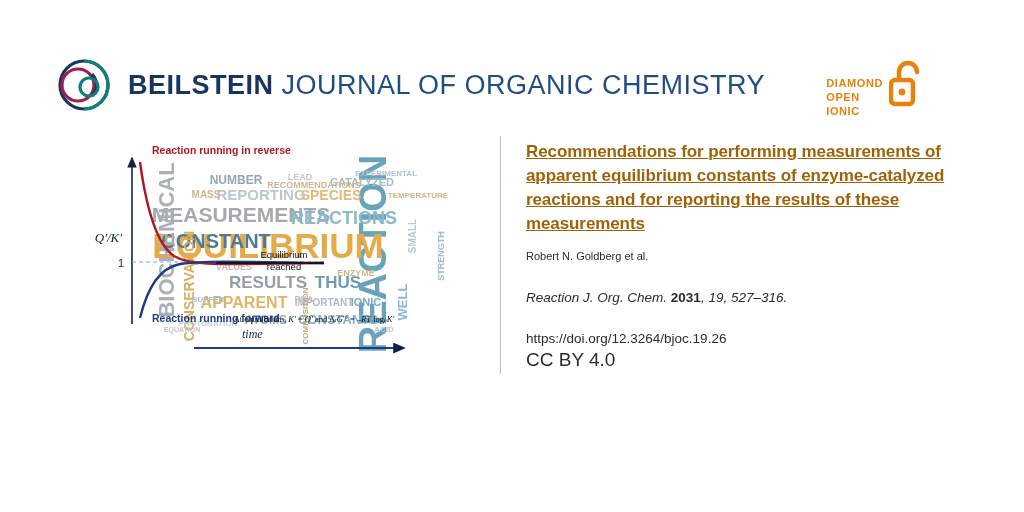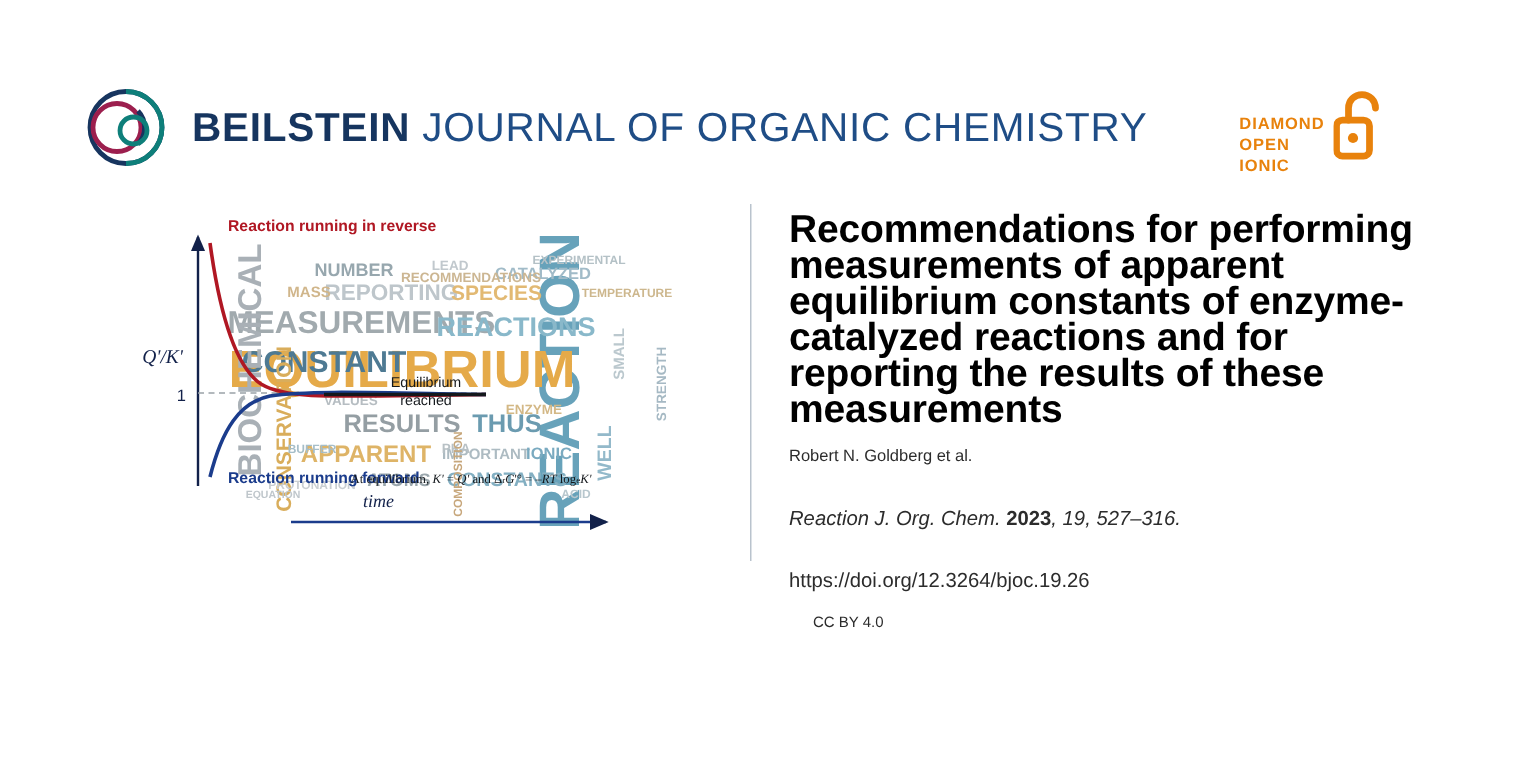--- a/index.html
+++ b/index.html
@@ -78,49 +78,50 @@
     background: #b9c3cd;
   }
 
   
   .article {
     position: absolute;
     left: 526px; top: 140px;
     width: 440px;
   }
   .article-title {
-    font-size: 26px;
+    font-size: 17px;
     font-weight: bold;
     line-height: 24px;
-    color: #000000;
+    color: #a16207;
     margin: 0 0 14px 0;
     letter-spacing: -0.1px;
+    text-decoration: underline;
   }
   .article-authors {
     font-size: 11px;
     color: #2c2c2c;
     margin: 0 0 28px 0;
   }
   .article-citation {
     font-size: 13.5px;
     font-style: italic;
     color: #2c2c2c;
     margin: 0 0 26px 0;
   }
   .article-citation b { font-style: normal; font-weight: bold; }
   .article-citation .vol { }
   .article-doi {
     font-size: 13.5px;
     color: #2c2c2c;
     margin: 0 0 3px 0;
   }
   .article-license {
-    font-size: 10px;
-    color: #2c2c2c;
-    margin: 16px;
+    font-size: 19px;
+    color: #2c2c2c;
+    margin: 0;
   }
 </style>
 </head>
 <body>
 
 <div class="page">
 
   <div class="header">
 
     <div class="logo-mark">
@@ -225,21 +226,21 @@
     </svg>
   </div>
 
   <div class="divider"></div>
 
   <div class="article">
     <h1 class="article-title">Recommendations for performing measurements of apparent equilibrium constants of enzyme-catalyzed reactions and for reporting the results of these measurements</h1>
     <div class="article-authors">Robert N. Goldberg et al.</div>
     <div class="article-citation">
       <span>Reaction J. Org. Chem.</span>
-      <b>2023</b><span>,</span>
+      <b>2031</b><span>,</span>
       <span class="vol">19</span><span>,</span>
       <span>527–316.</span>
     </div>
     <div class="article-doi">https://doi.org/12.3264/bjoc.19.26</div>
     <div class="article-license">CC BY 4.0</div>
   </div>
 
 </div>
 
 </body></html>

